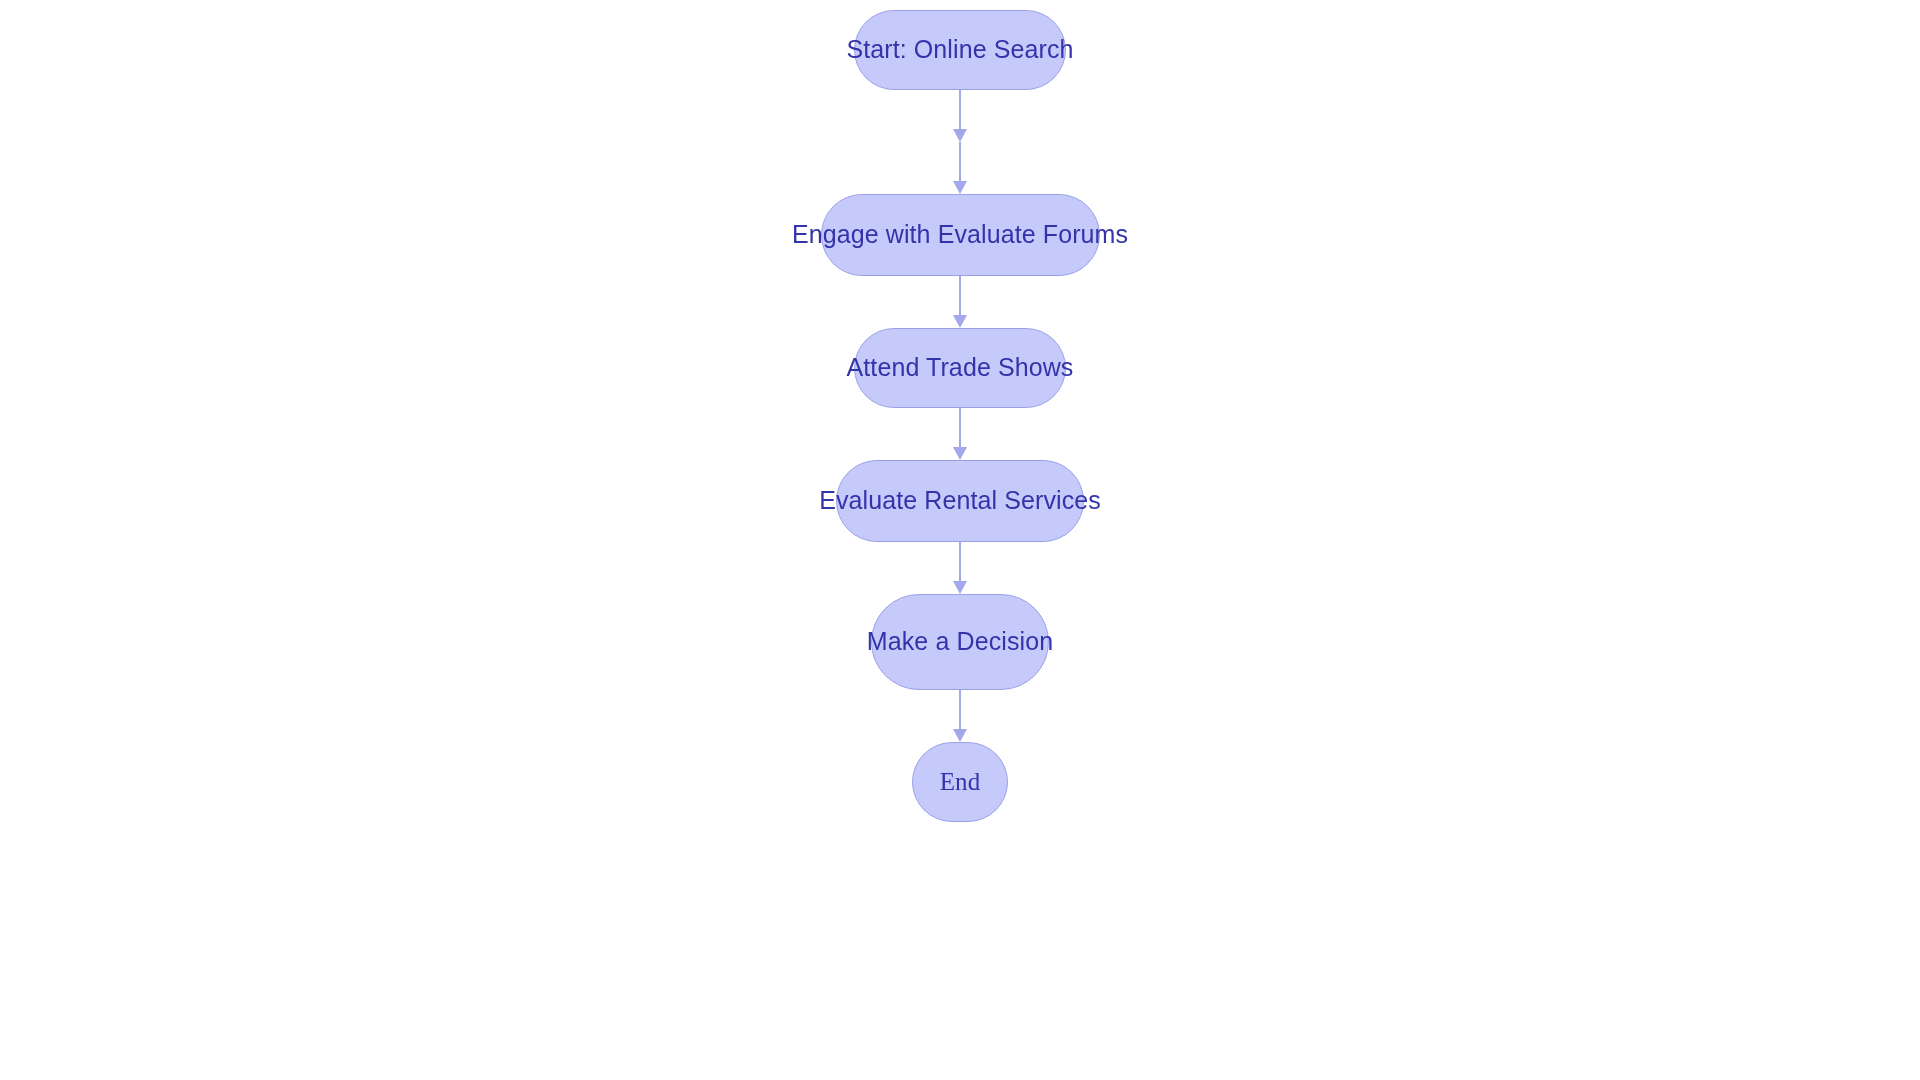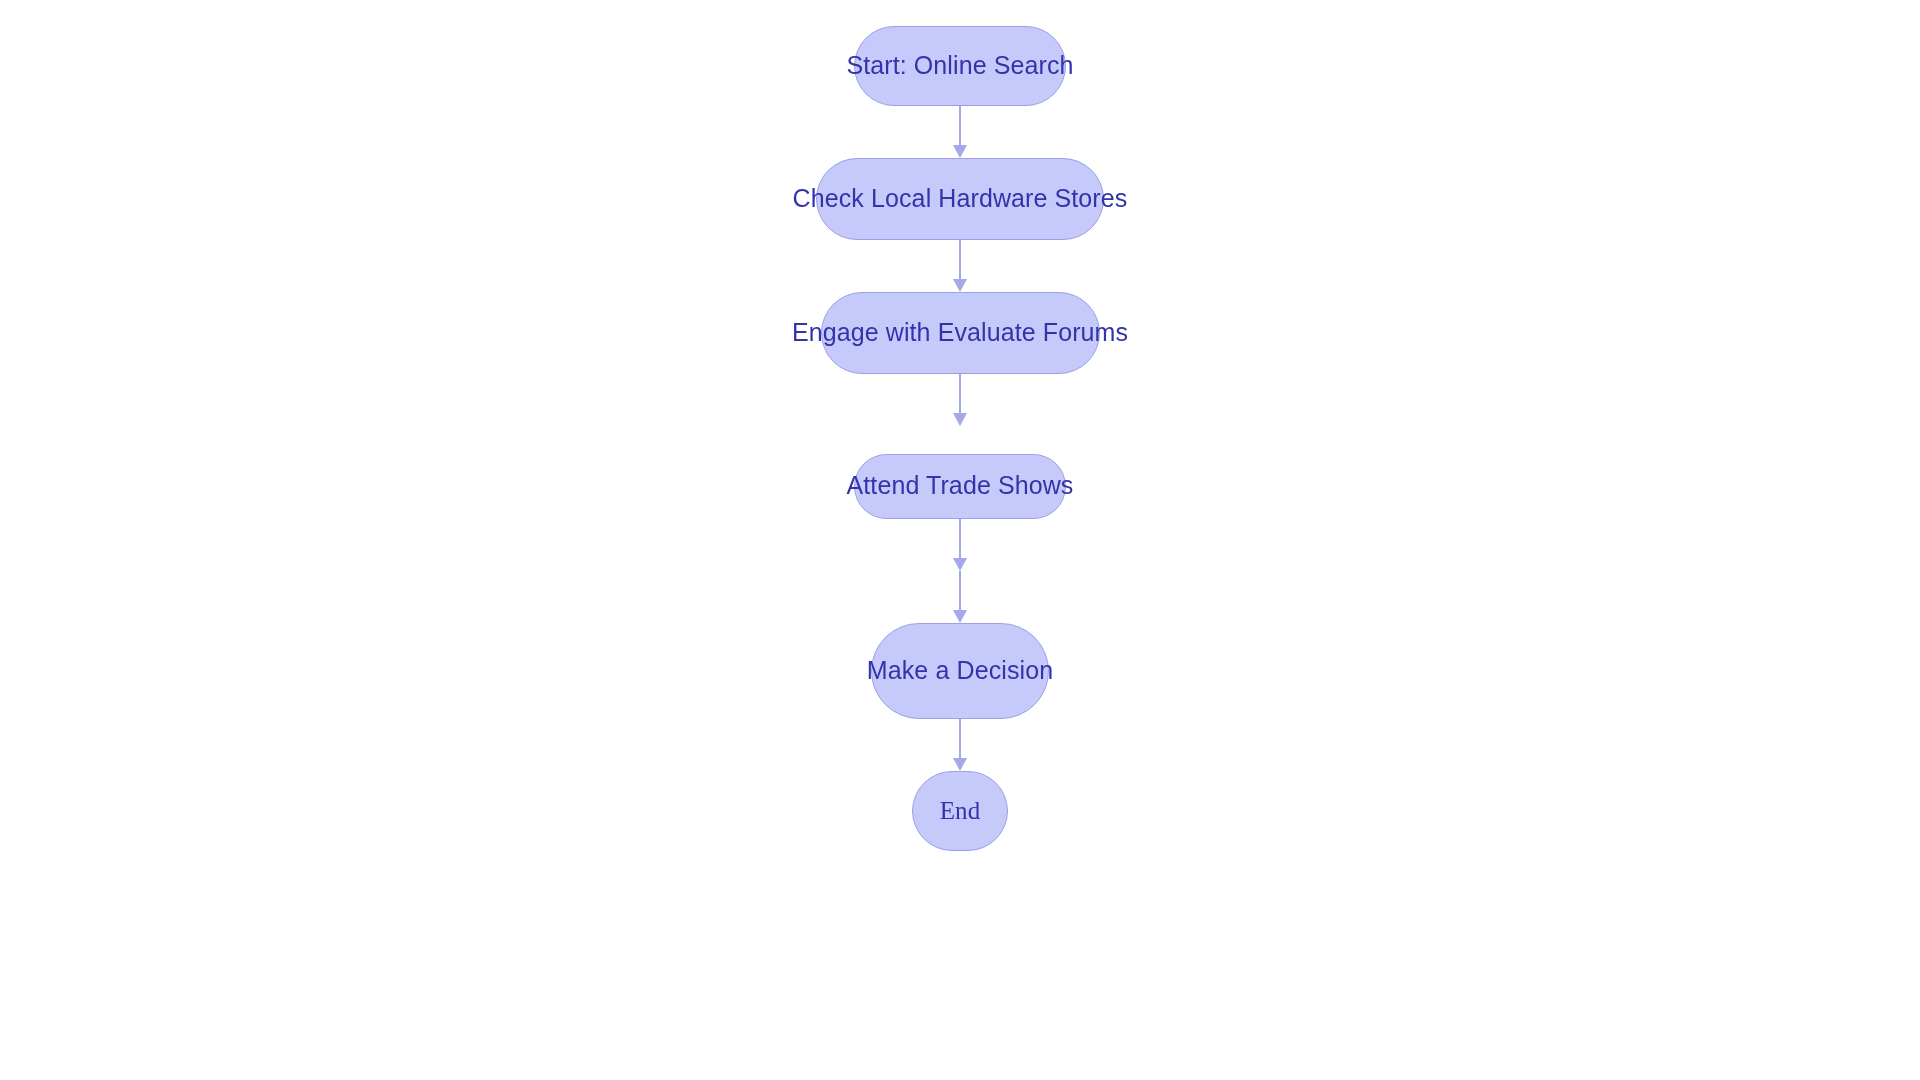--- a/index.html
+++ b/index.html
@@ -74,58 +74,58 @@
     border-right: 7.5px solid transparent;
     border-top: 13px solid #a3a8ea;
     flex: 0 0 auto;
     margin-top: -1px;
   }
 </style>
 </head>
 <body>
 
 <div id="flowchart">
-  <div class="flow-column" style="padding-top:26px;">
+  <div class="flow-column" style="padding-top:10px;">
 
     <div class="node" style="width:212px;height:80px;">
       <span class="node-label">Start: Online Search</span>
     </div>
 
     <div class="connector" style="height:52px;">
       <div class="stem"></div>
       <div class="head"></div>
     </div>
 
-    <div class="node" style="width:288px;height:82px;">
-      <span class="node-label">Check Local Hardware Stores</span>
-    </div>
 
     <div class="connector" style="height:52px;">
       <div class="stem"></div>
       <div class="head"></div>
     </div>
 
     <div class="node" style="width:279px;height:82px;">
       <span class="node-label">Engage with Evaluate Forums</span>
     </div>
 
     <div class="connector" style="height:52px;">
       <div class="stem"></div>
       <div class="head"></div>
     </div>
 
-    <div class="node" style="width:212px;height:65px;margin-top:28px;">
+    <div class="node" style="width:212px;height:80px;">
       <span class="node-label">Attend Trade Shows</span>
     </div>
 
     <div class="connector" style="height:52px;">
       <div class="stem"></div>
       <div class="head"></div>
     </div>
 
+    <div class="node" style="width:248px;height:82px;">
+      <span class="node-label">Evaluate Rental Services</span>
+    </div>
 
     <div class="connector" style="height:52px;">
       <div class="stem"></div>
       <div class="head"></div>
     </div>
 
     <div class="node" style="width:178px;height:96px;">
       <span class="node-label">Make a Decision</span>
     </div>
 

